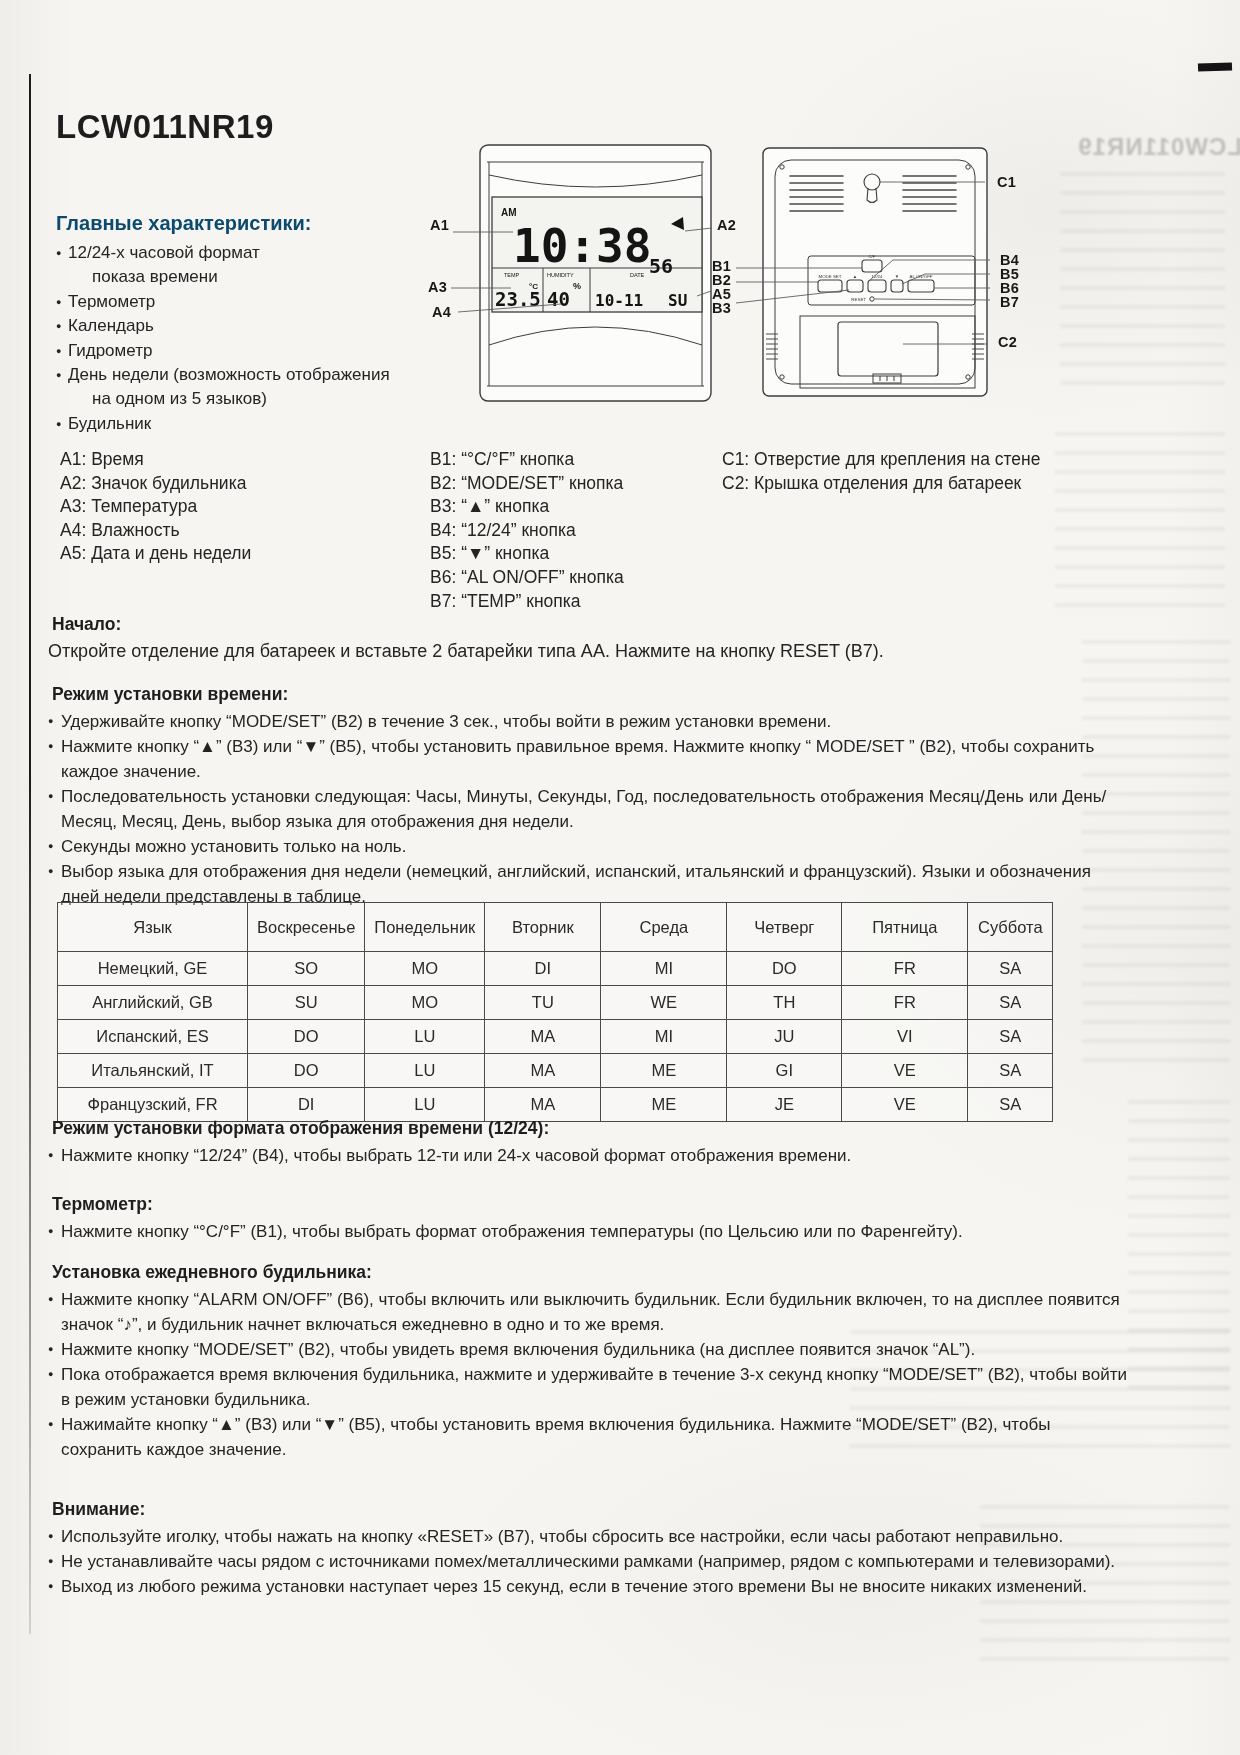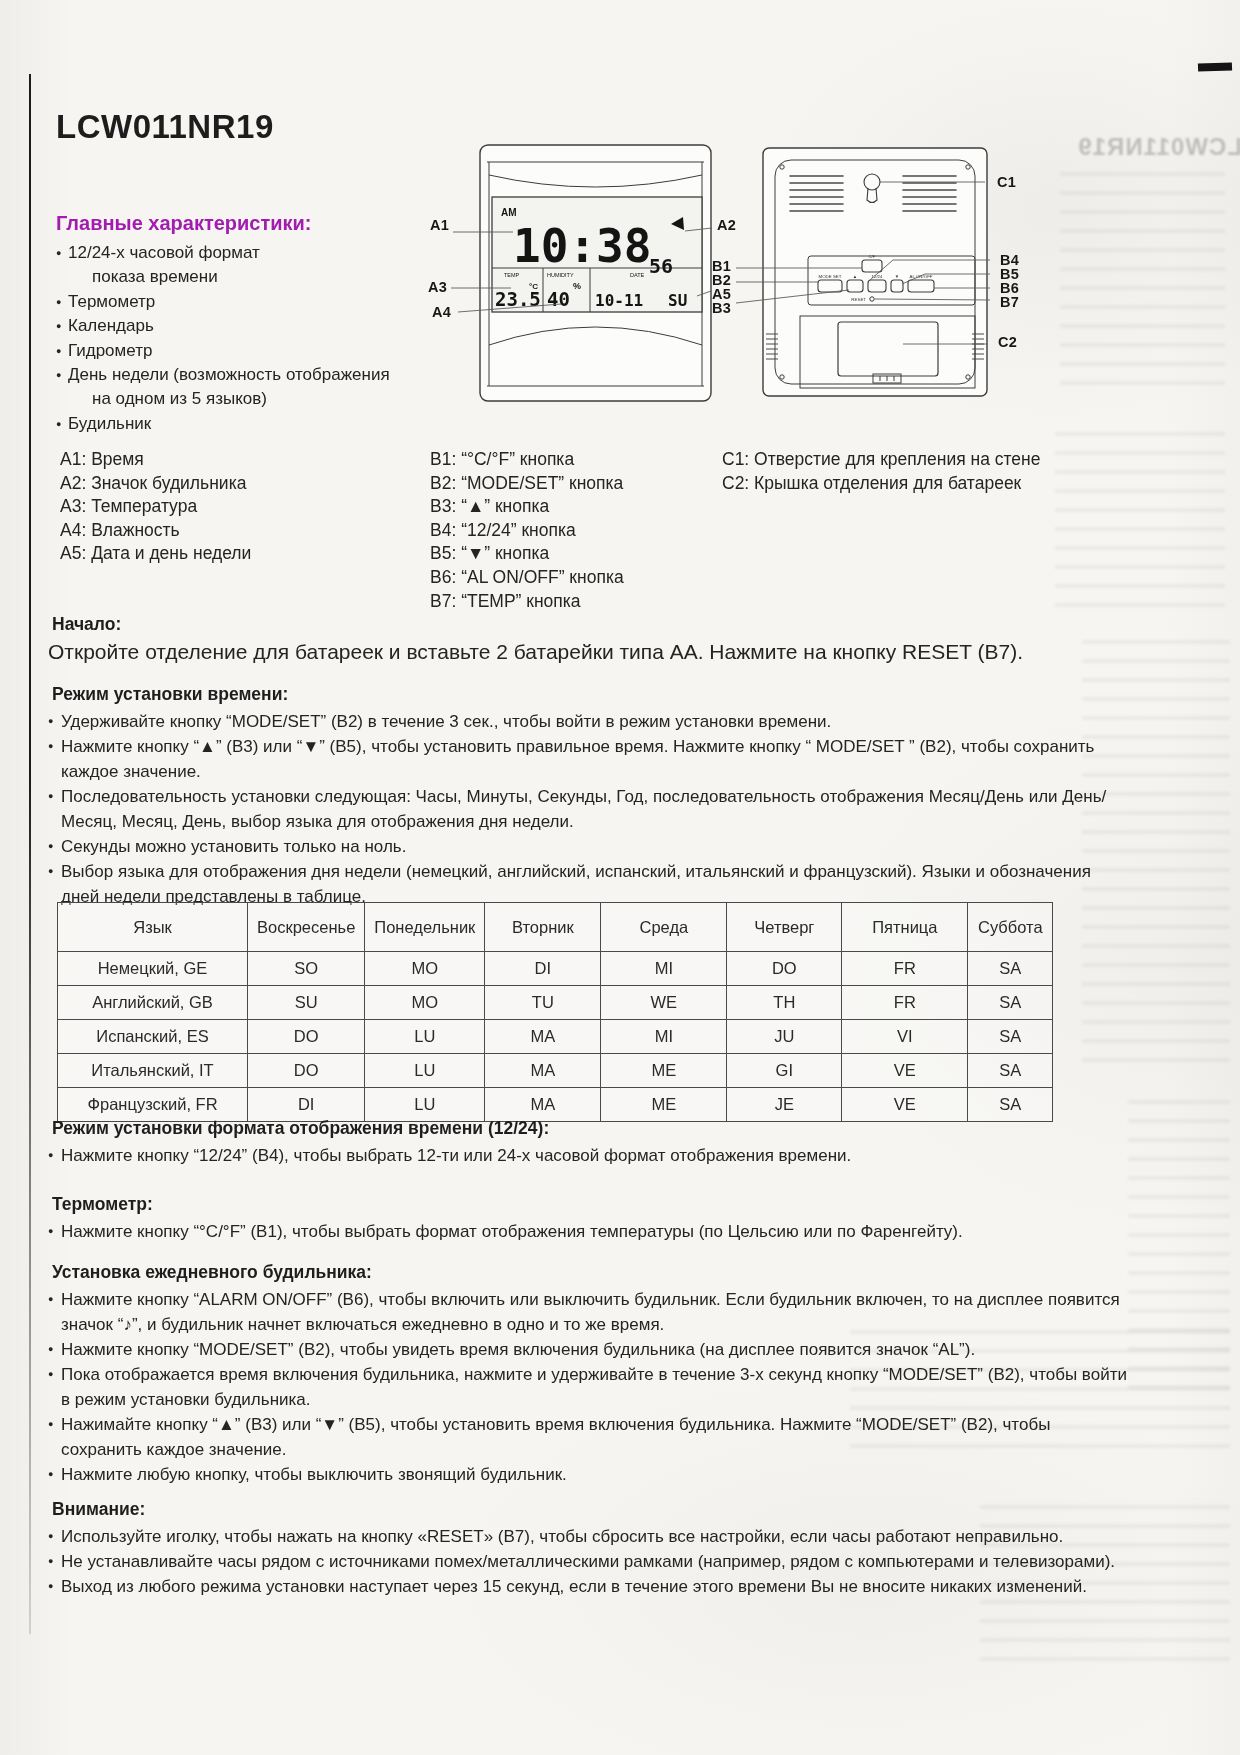--- a/index.html
+++ b/index.html
@@ -20,33 +20,33 @@
     background:linear-gradient(#1c1c1c 0 45%, rgba(28,28,28,.55) 70%, rgba(28,28,28,.15));}
   .topdash{left:1198px;top:63px;width:34px;height:8px;background:#141414;transform:rotate(-2deg)}
   .ghost{opacity:.055;filter:blur(1.4px);
     background:repeating-linear-gradient(180deg,#30302e 0 4px,transparent 4px 19px)}
   .ghost-title{left:1072px;top:133px;width:170px;font-weight:bold;font-size:24px;
     color:#8f8c88;opacity:.5;filter:blur(1.2px);transform:scaleX(-1);letter-spacing:1px}
 
   .page-title{left:56px;top:108px;font-size:33px;font-weight:bold;letter-spacing:.5px;color:#1d1d1d}
 
   .features{left:56px;top:212px;width:400px}
-  .features h2{margin:0 0 6px 0;font-size:20px;font-weight:bold;color:#a21caf}
+  .features h2{margin:0 0 6px 0;font-size:20px;font-weight:bold;color:#0c4a6e}
   ul{list-style:none;margin:0;padding:0}
   .features li{position:relative;padding-left:12px;font-size:17px;line-height:24.4px}
   .features li::before{content:"●";position:absolute;left:0;top:0;font-size:9px;line-height:24.4px}
   .features .l2{display:block;margin-left:24px}
 
   .callout{position:absolute;font-weight:bold;font-size:14.5px;color:#181818;letter-spacing:.4px}
 
   .parts{position:absolute;font-size:17.5px;line-height:23.6px;white-space:nowrap}
 
   .section{position:absolute;width:1085px}
   .section h2{margin:4px;font-size:17.5px;font-weight:bold;color:#1e1e1e}
-  .section .body-text{margin-top:4px;font-size:21px;line-height:25px}
+  .section .body-text{margin-top:4px;font-size:18px;line-height:25px}
   .bullets{margin-top:3px}
   .bullets li{position:relative;padding-left:13px;font-size:17px;line-height:25px}
   .bullets li::before{content:"●";position:absolute;left:0;top:0;font-size:9px;line-height:25px}
 
   table.week{position:absolute;left:57px;top:902px;border-collapse:collapse;font-size:16.5px;
     background:rgba(255,255,255,.25)}
   table.week th,table.week td{border:1.4px solid #4a4a4a;font-weight:normal;text-align:center;
     padding:2px 9px;color:#2a2a2a}
   table.week thead th{height:44px;vertical-align:middle}
   table.week tbody td{height:29px;vertical-align:middle}
@@ -311,21 +311,20 @@
   </ul>
 </div>
 
 <div class="section" style="left:48px;top:1258px">
   <h2>Установка ежедневного будильника:</h2>
   <ul class="bullets">
     <li>Нажмите кнопку “ALARM ON/OFF” (B6), чтобы включить или выключить будильник. Если будильник включен, то на дисплее появится значок “♪”, и будильник начнет включаться ежедневно в одно и то же время.</li>
     <li>Нажмите кнопку “MODE/SET” (B2), чтобы увидеть время включения будильника (на дисплее появится значок “AL”).</li>
     <li>Пока отображается время включения будильника, нажмите и удерживайте в течение 3-х секунд кнопку “MODE/SET” (B2), чтобы войти в режим установки будильника.</li>
     <li>Нажимайте кнопку “▲” (B3) или “▼” (B5), чтобы установить время включения будильника. Нажмите “MODE/SET” (B2), чтобы сохранить каждое значение.</li>
-    <li>Нажмите любую кнопку, чтобы выключить звонящий будильник.</li>
   </ul>
 </div>
 
 <div class="section" style="left:48px;top:1495px">
   <h2>Внимание:</h2>
   <ul class="bullets">
     <li>Используйте иголку, чтобы нажать на кнопку «RESET» (B7), чтобы сбросить все настройки, если часы работают неправильно.</li>
     <li>Не устанавливайте часы рядом с источниками помех/металлическими рамками (например, рядом с компьютерами и телевизорами).</li>
     <li>Выход из любого режима установки наступает через 15 секунд, если в течение этого времени Вы не вносите никаких изменений.</li>
   </ul>

